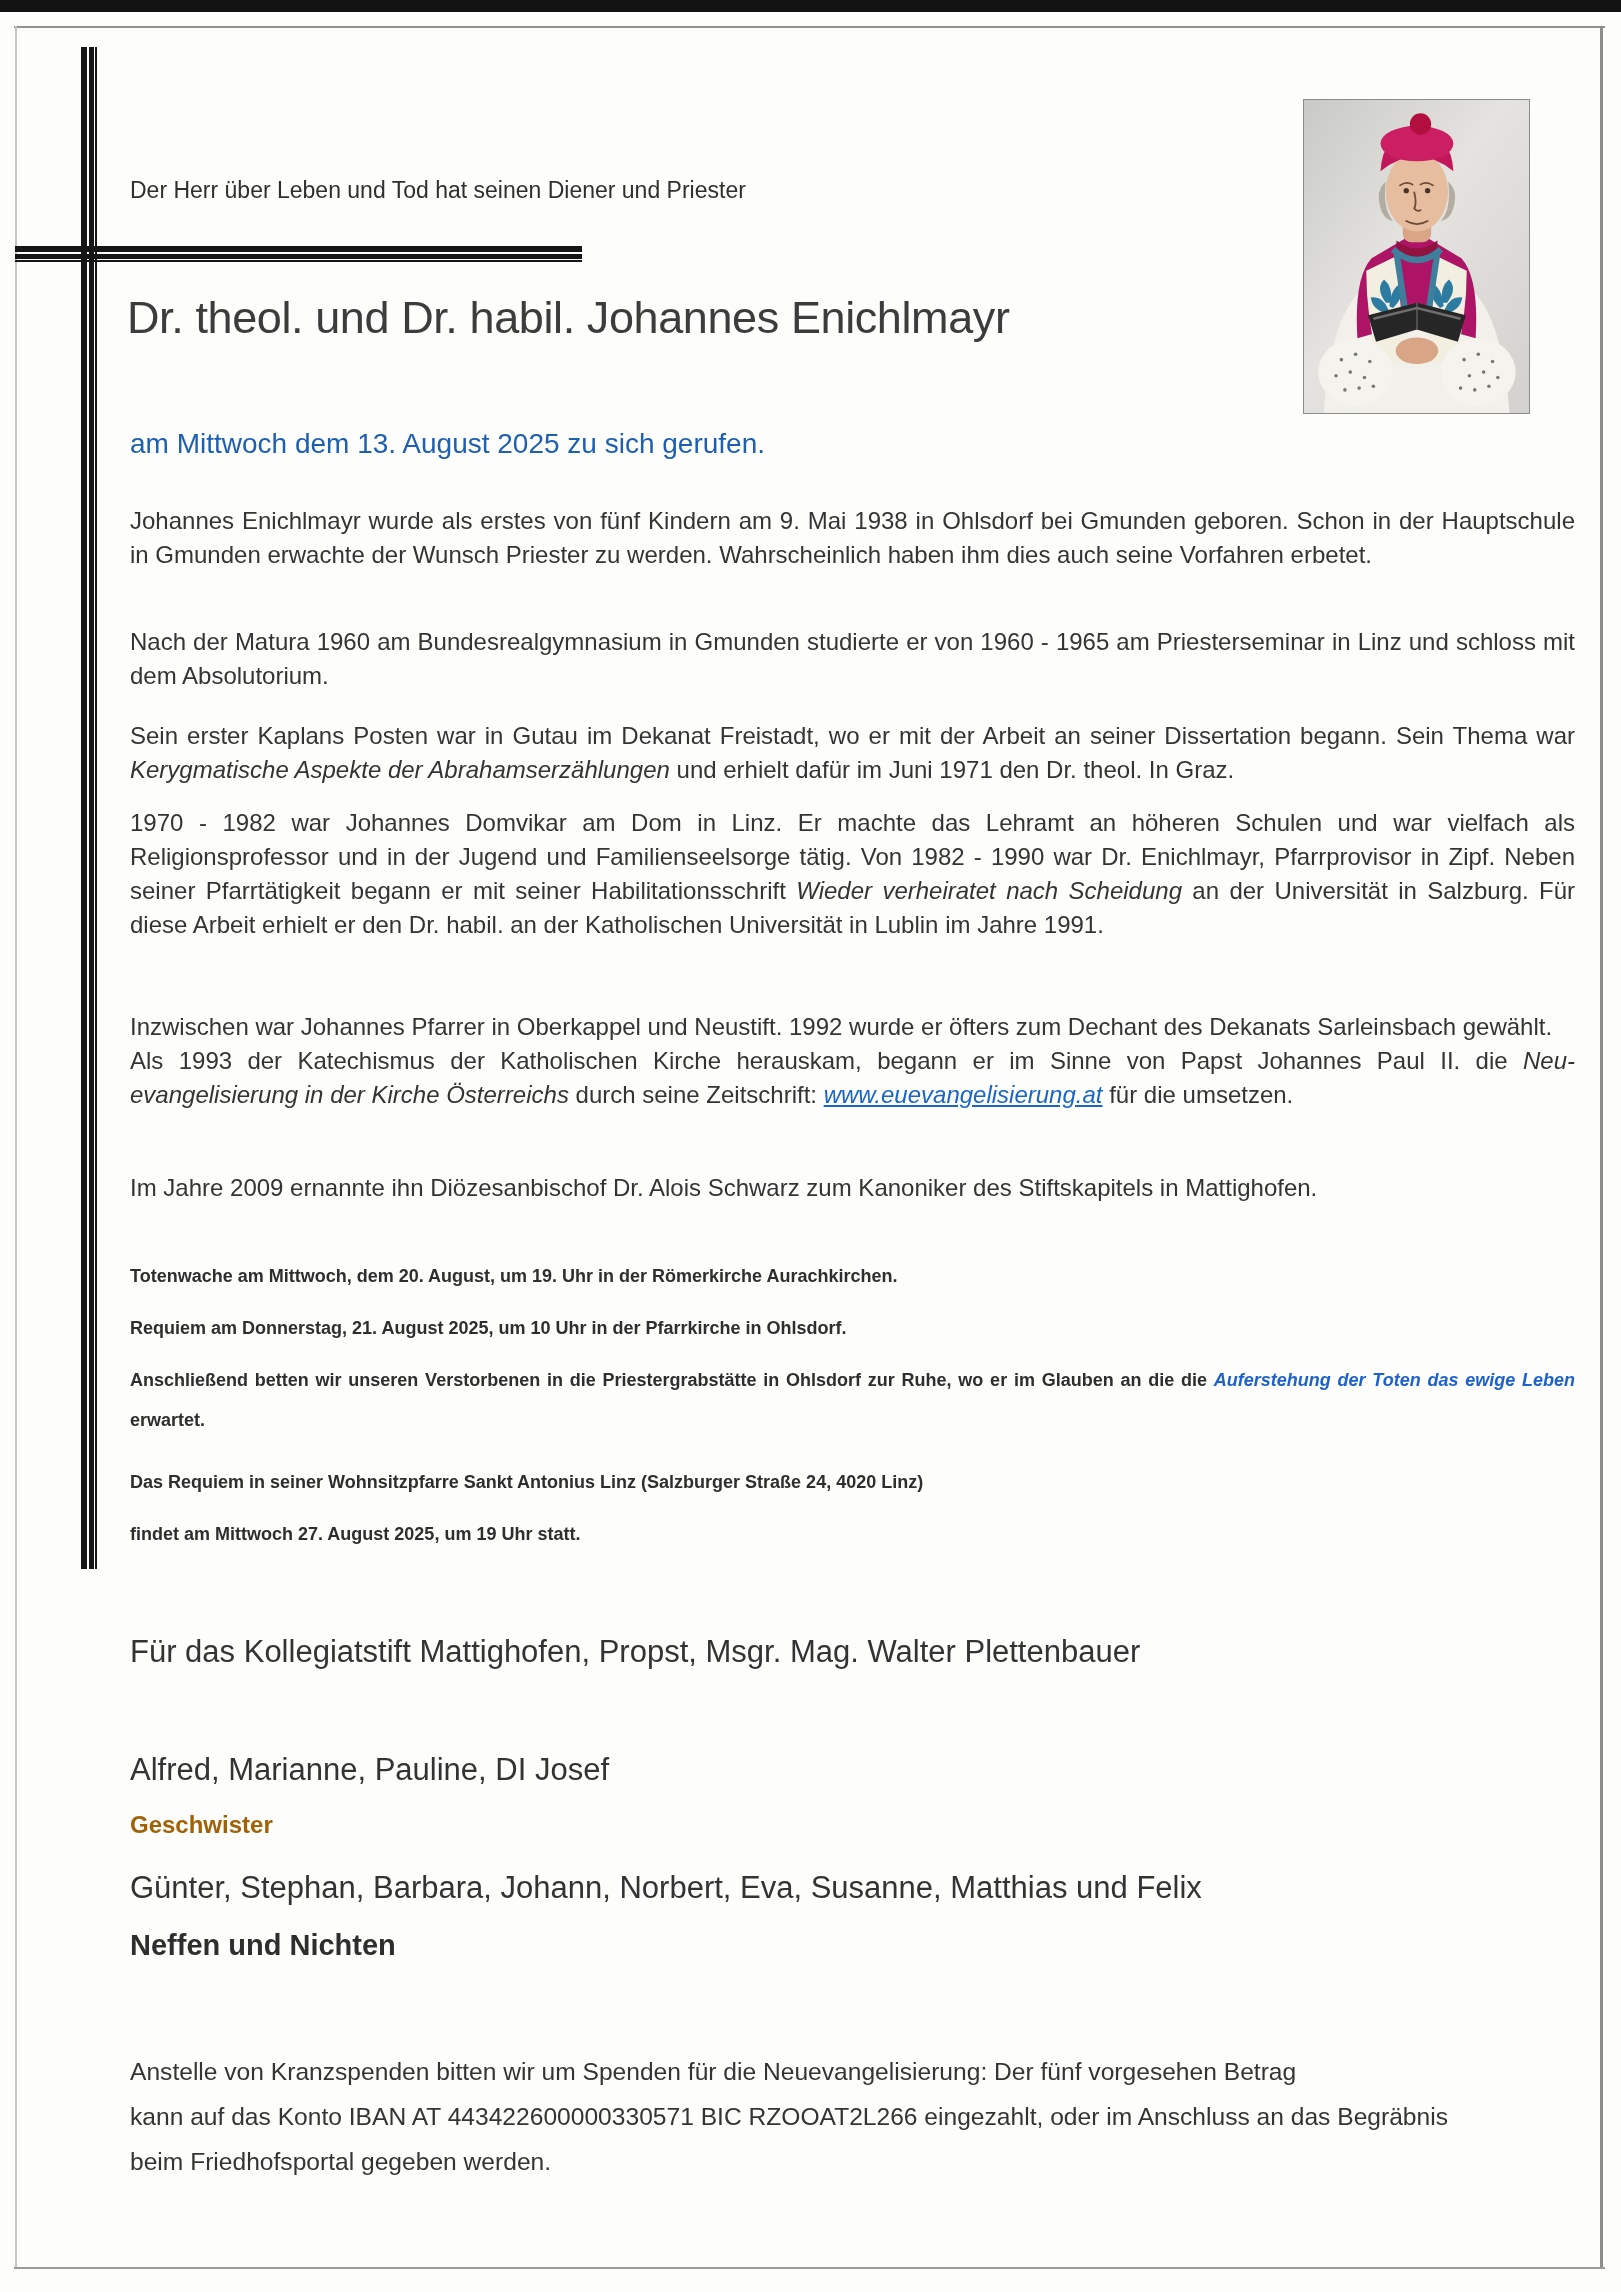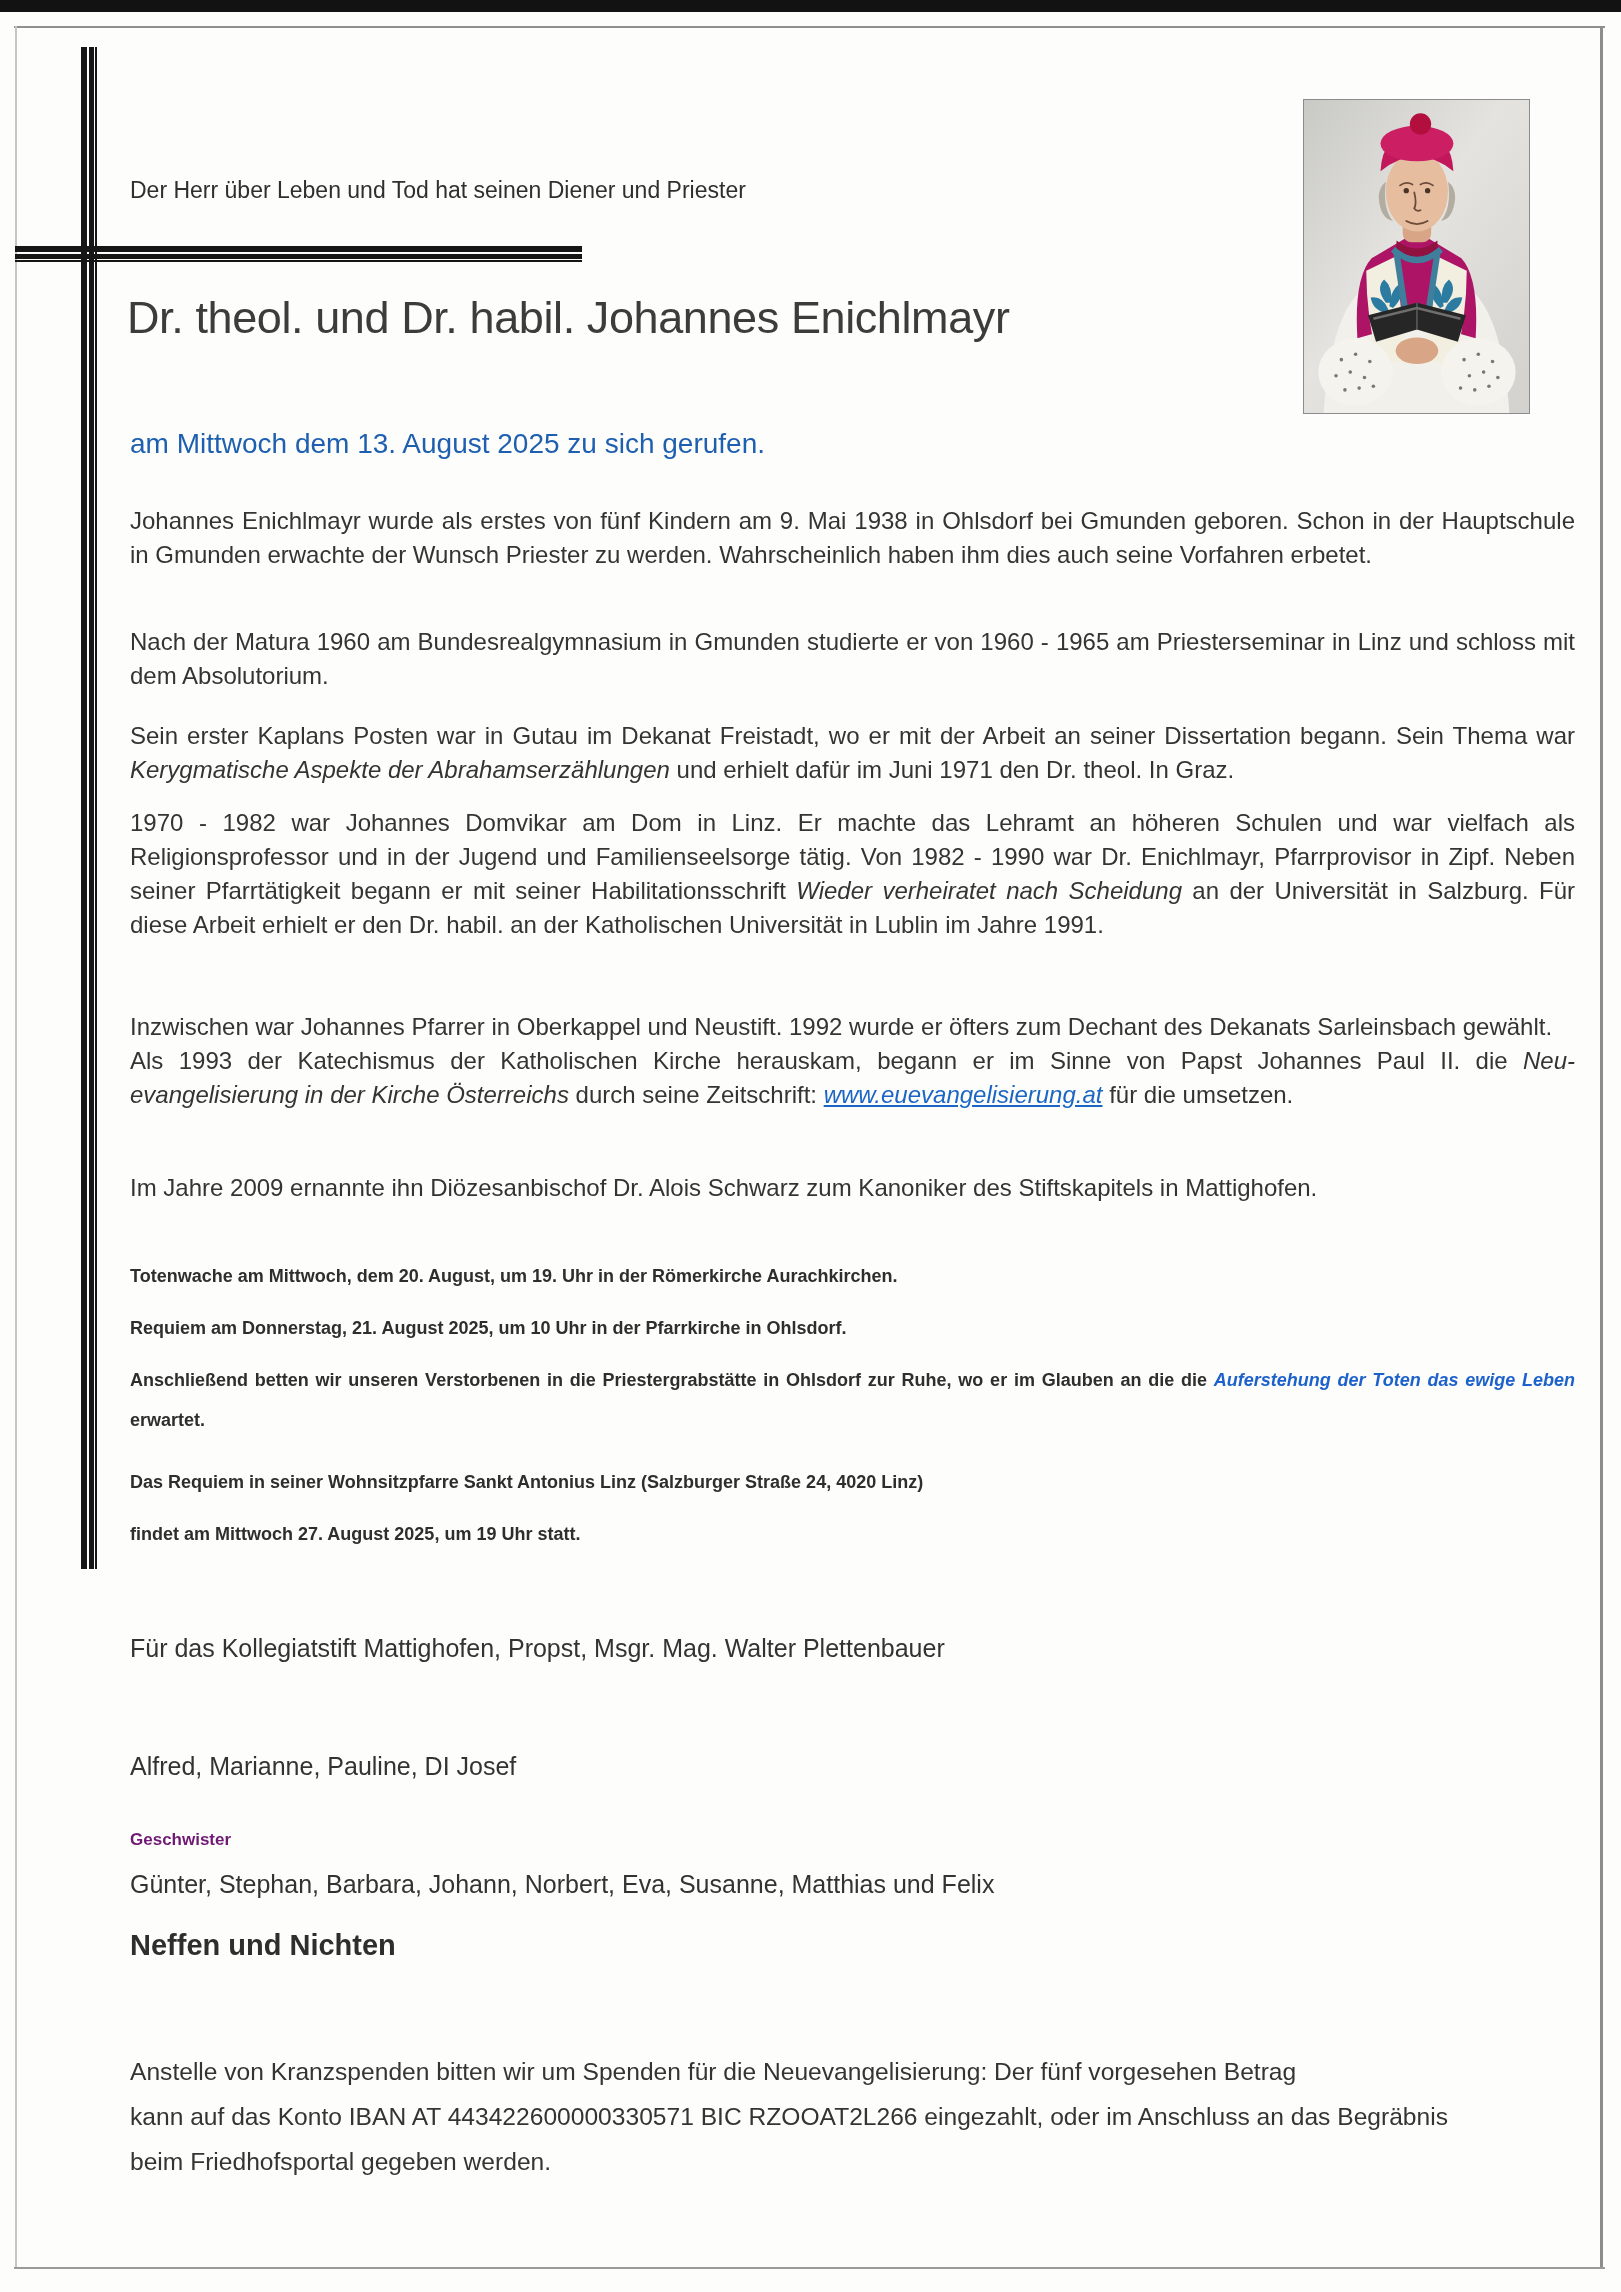--- a/index.html
+++ b/index.html
@@ -36,24 +36,24 @@
   .photo svg{display:block;width:100%;height:100%;}
 
   .bio{position:absolute;left:130px;width:1445px;font-size:24px;line-height:34px;
        color:var(--text);text-align:justify;}
   .b0{top:504px}.b1{top:625px}.b2{top:719px}.b3{top:806px}.b4{top:1010px}.b5{top:1171px}
 
   .ann{position:absolute;left:130px;width:1445px;font-size:18px;line-height:40px;
        font-weight:bold;color:#2e2e2e;text-align:justify;}
   .a0{top:1256px}.a1{top:1308px}.a2{top:1360px}.a3{top:1462px}.a4{top:1514px}
 
-  .sig{position:absolute;left:130px;font-size:25px;color:#333;}
+  .sig{position:absolute;left:130px;font-size:31px;color:#333;}
   .s-stift{top:1634px}
   .s-siblings{top:1752px}
-  .s-sib-label{top:1811px;font-size:17px;font-weight:bold;color:#701a75;margin-top:19px;}
+  .s-sib-label{top:1811px;font-size:24px;font-weight:bold;color:#a16207;}
   .s-nephews{top:1870px}
   .s-nep-label{top:1929px;font-size:29px;font-weight:bold;color:#2e2e2e;}
 
   .donation{position:absolute;left:130px;top:2049px;width:1445px;font-size:24.6px;
             line-height:45px;color:var(--text);}
 
   .seg-n{font-style:normal;}
   .seg-i{font-style:italic;}
   .seg-bib{color:var(--highlight_blue);font-weight:bold;font-style:italic;}
   a.seg-a{color:var(--link_blue);font-style:italic;text-decoration:underline;cursor:pointer;}

